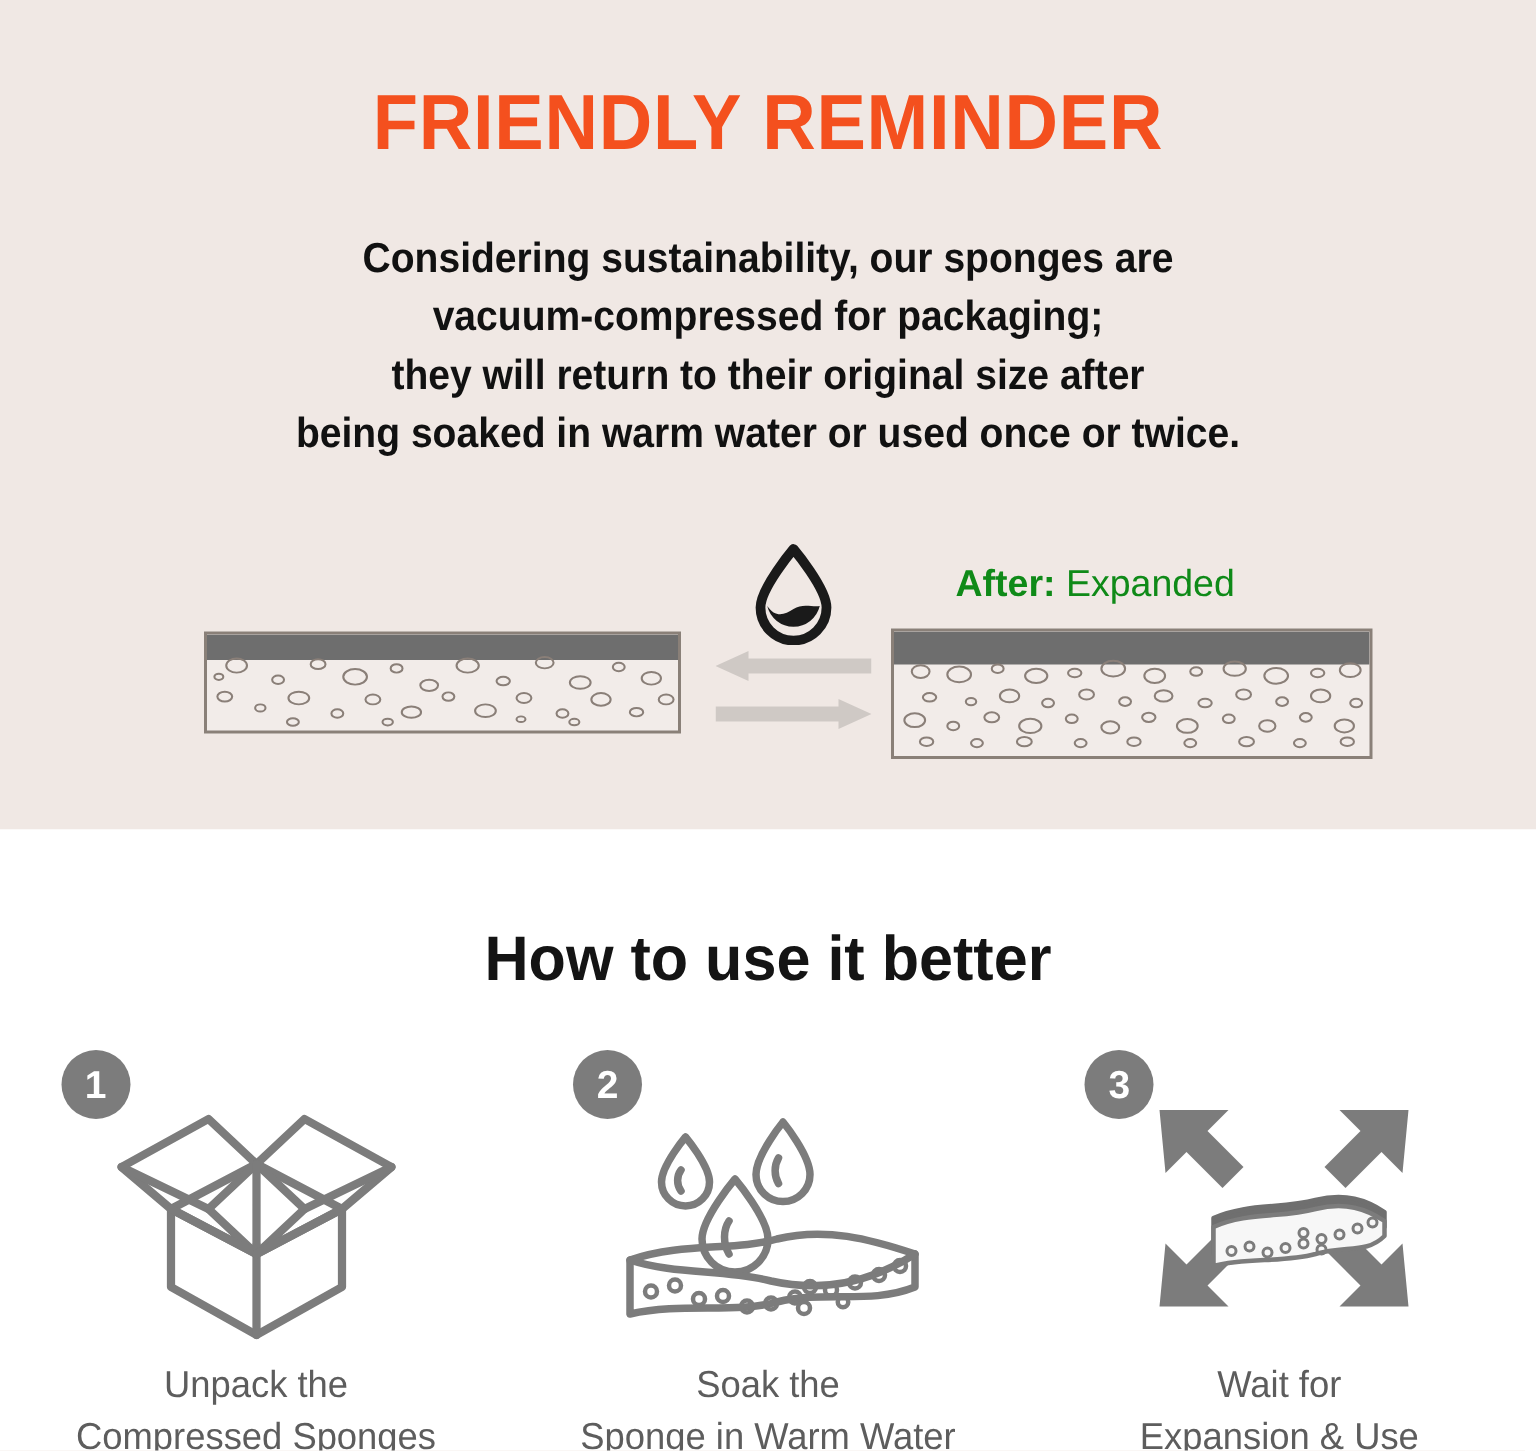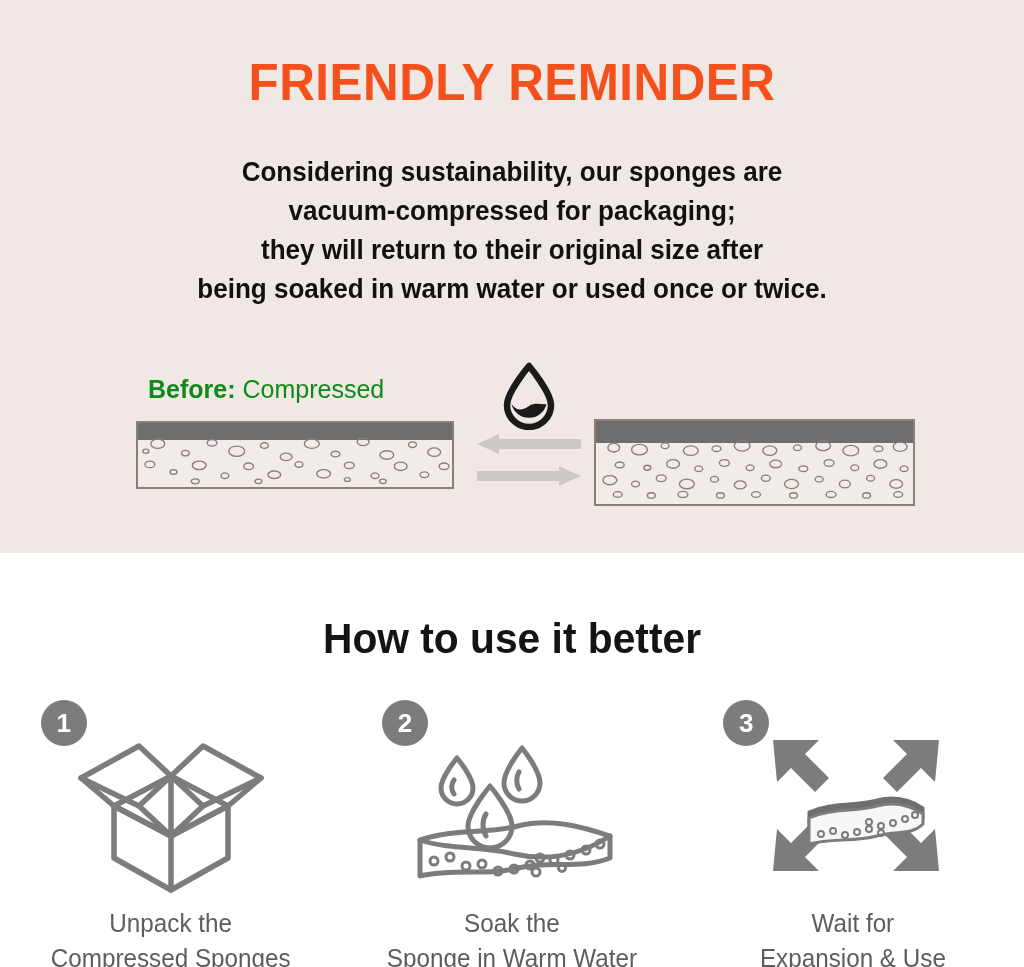--- a/index.html
+++ b/index.html
@@ -179,25 +179,25 @@
 
     <div class="reminder-title">FRIENDLY REMINDER</div>
 
     <div class="reminder-body">
       <div>Considering sustainability, our sponges are</div>
       <div>vacuum-compressed for packaging;</div>
       <div>they will return to their original size after</div>
       <div>being soaked in warm water or used once or twice.</div>
     </div>
 
-    <div class="ba-label label-before">
-      <span class="strong">Before:</span>
-      <span class="normal">Compressed</span>
-    </div>
-
+
+    <div class="ba-label label-after">
+      <span class="strong">After:</span>
+      <span class="normal">Expanded</span>
+    </div>
 
     <div class="sponge sponge-before">
       <div class="top-band"></div>
       <svg class="pores" viewBox="0 0 318 68" preserveAspectRatio="none">
         <g fill="none" stroke="#8a7f78" stroke-width="1.4">
           <ellipse cx="20" cy="22" rx="7" ry="5"></ellipse>
             <ellipse cx="48" cy="32" rx="4" ry="3"></ellipse>
           <ellipse cx="75" cy="21" rx="5" ry="3.5"></ellipse>
             <ellipse cx="100" cy="30" rx="8" ry="5.5"></ellipse>
           <ellipse cx="128" cy="24" rx="4" ry="3"></ellipse>

